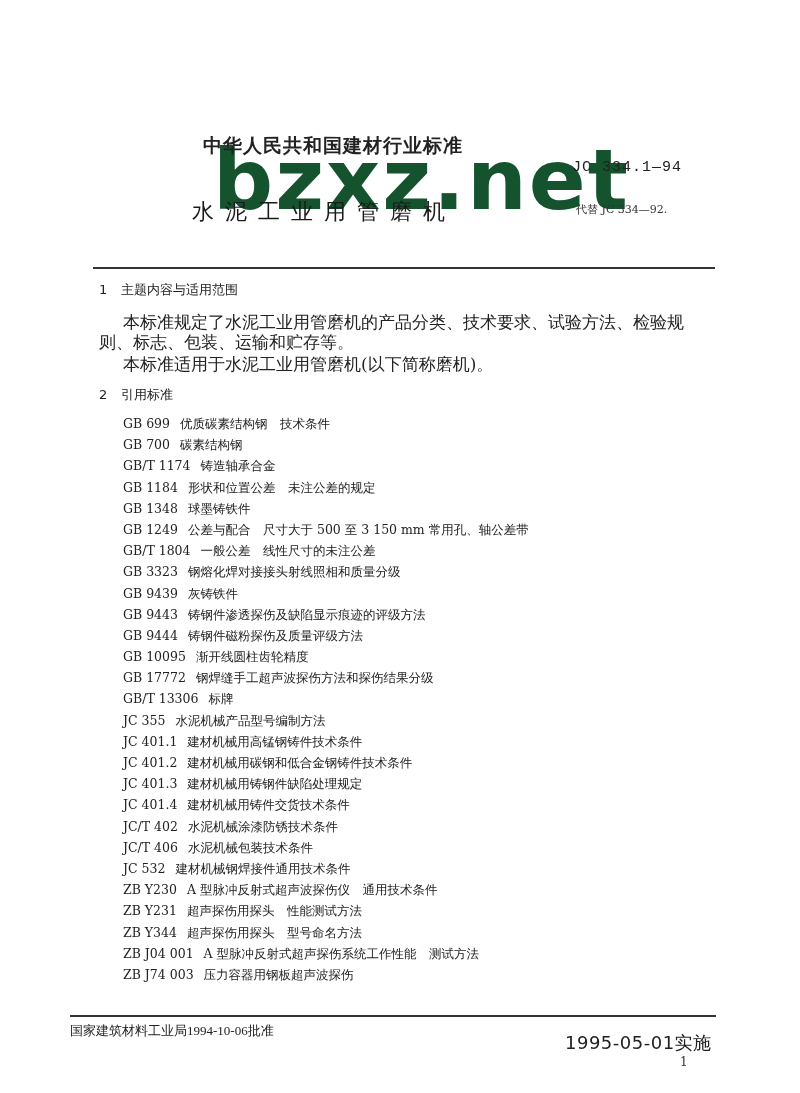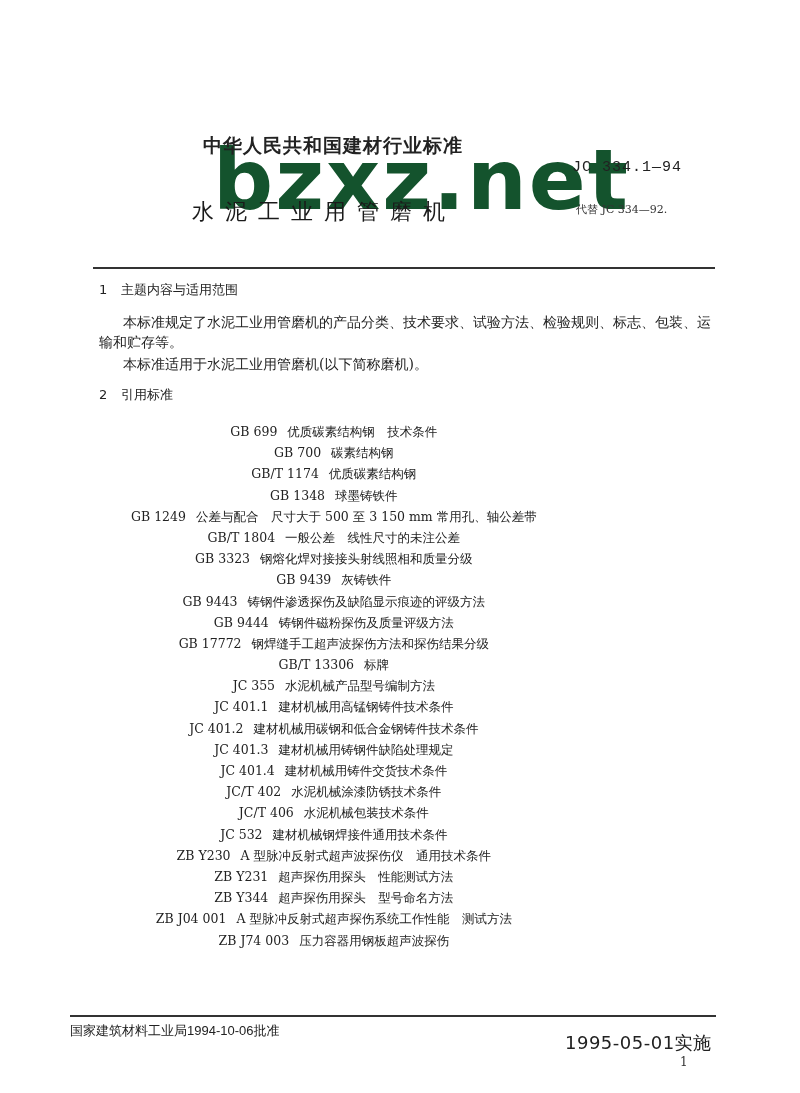--- a/index.html
+++ b/index.html
@@ -14,25 +14,25 @@
                font-size:22px; letter-spacing:11px; color:#1a1a1a;text-align:center; }
   .replaces { left:576px; top:202px; font-size:11px; color:#333; }
   .watermark { left:213px; top:138px; font-family:"DejaVu Sans","Liberation Sans",sans-serif;
                font-weight:bold; font-size:84px; color:#14532d; letter-spacing:2px; z-index:0;
                line-height:1; }
   .front { z-index:2; }
   .rule-top { left:93px; top:267px; width:622px; height:2px; background:#333; }
   .rule-bottom { left:70px; top:1015px; width:646px; height:2px; background:#333; }
   .section-heading { font-family:"DejaVu Sans","Liberation Sans",sans-serif; font-size:13px; color:#222; }
   .section-heading .num { display:inline-block; width:22px; }
-  .para { font-size:14px; color:#222; line-height:20px; }
-  .ref-list { left:123px; top:416px; margin:8px; padding:0; list-style:none;text-align:center; }
+  .para { font-size:17px; color:#222; line-height:20px; }
+  .ref-list { left:123px; top:416px; margin:0; padding:0; list-style:none; }
   .ref-list li { height:21.2px; font-size:12.5px; white-space:nowrap; color:#222; }
   .ref-list .code { display:inline-block; margin-right:10px; font-family:"DejaVu Serif","Liberation Serif",serif; }
-  .footer-left { left:70px; top:1022px; font-family:Liberation Sans, sans-serif; font-size:13px; color:#222; }
+  .footer-left { left:70px; top:1022px; font-family:Liberation Serif, serif; font-size:13px; color:#222; }
   .footer-right { left:565px; top:1031px; font-family:"DejaVu Sans","Liberation Sans",sans-serif; font-size:18px; color:#222; letter-spacing:0.5px; }
   .page-num { left:680px; top:1055px; font-size:12px; color:#333; }
 </style>
 </head>
 <body>
 
 <div class="abs watermark">bzxz.net</div>
 
 <div class="abs header-title front">中华人民共和国建材行业标准</div>
 <div class="abs std-number front">JC 334.1—94</div>
@@ -48,28 +48,30 @@
 <div class="abs para front" style="left:99px; top:312px; width:614px; text-indent:24px;">本标准规定了水泥工业用管磨机的产品分类、技术要求、试验方法、检验规则、标志、包装、运输和贮存等。</div>
 <div class="abs para front" style="left:123px; top:354px;text-align:right;">本标准适用于水泥工业用管磨机(以下简称磨机)。</div>
 
 <div class="abs section-heading front" style="left:99px; top:386px;">
   <span class="num">2</span><span>引用标准</span>
 </div>
 
 <ul class="abs ref-list front">
   <li><span class="code">GB 699</span><span>优质碳素结构钢　技术条件</span></li>
   <li><span class="code">GB 700</span><span>碳素结构钢</span></li>
-  <li><span class="code">GB/T 1174</span><span>优质碳素结构钢</span></li>
+  <li><span class="code">GB/T 1174</span><span>铸造轴承合金</span></li>
+  <li><span class="code">GB 1184</span><span>形状和位置公差　未注公差的规定</span></li>
   <li><span class="code">GB 1348</span><span>球墨铸铁件</span></li>
   <li><span class="code">GB 1249</span><span>公差与配合　尺寸大于 500 至 3 150 mm 常用孔、轴公差带</span></li>
   <li><span class="code">GB/T 1804</span><span>一般公差　线性尺寸的未注公差</span></li>
   <li><span class="code">GB 3323</span><span>钢熔化焊对接接头射线照相和质量分级</span></li>
   <li><span class="code">GB 9439</span><span>灰铸铁件</span></li>
   <li><span class="code">GB 9443</span><span>铸钢件渗透探伤及缺陷显示痕迹的评级方法</span></li>
   <li><span class="code">GB 9444</span><span>铸钢件磁粉探伤及质量评级方法</span></li>
+  <li><span class="code">GB 10095</span><span>渐开线圆柱齿轮精度</span></li>
   <li><span class="code">GB 17772</span><span>钢焊缝手工超声波探伤方法和探伤结果分级</span></li>
   <li><span class="code">GB/T 13306</span><span>标牌</span></li>
   <li><span class="code">JC 355</span><span>水泥机械产品型号编制方法</span></li>
   <li><span class="code">JC 401.1</span><span>建材机械用高锰钢铸件技术条件</span></li>
   <li><span class="code">JC 401.2</span><span>建材机械用碳钢和低合金钢铸件技术条件</span></li>
   <li><span class="code">JC 401.3</span><span>建材机械用铸钢件缺陷处理规定</span></li>
   <li><span class="code">JC 401.4</span><span>建材机械用铸件交货技术条件</span></li>
   <li><span class="code">JC/T 402</span><span>水泥机械涂漆防锈技术条件</span></li>
   <li><span class="code">JC/T 406</span><span>水泥机械包装技术条件</span></li>
   <li><span class="code">JC 532</span><span>建材机械钢焊接件通用技术条件</span></li>

